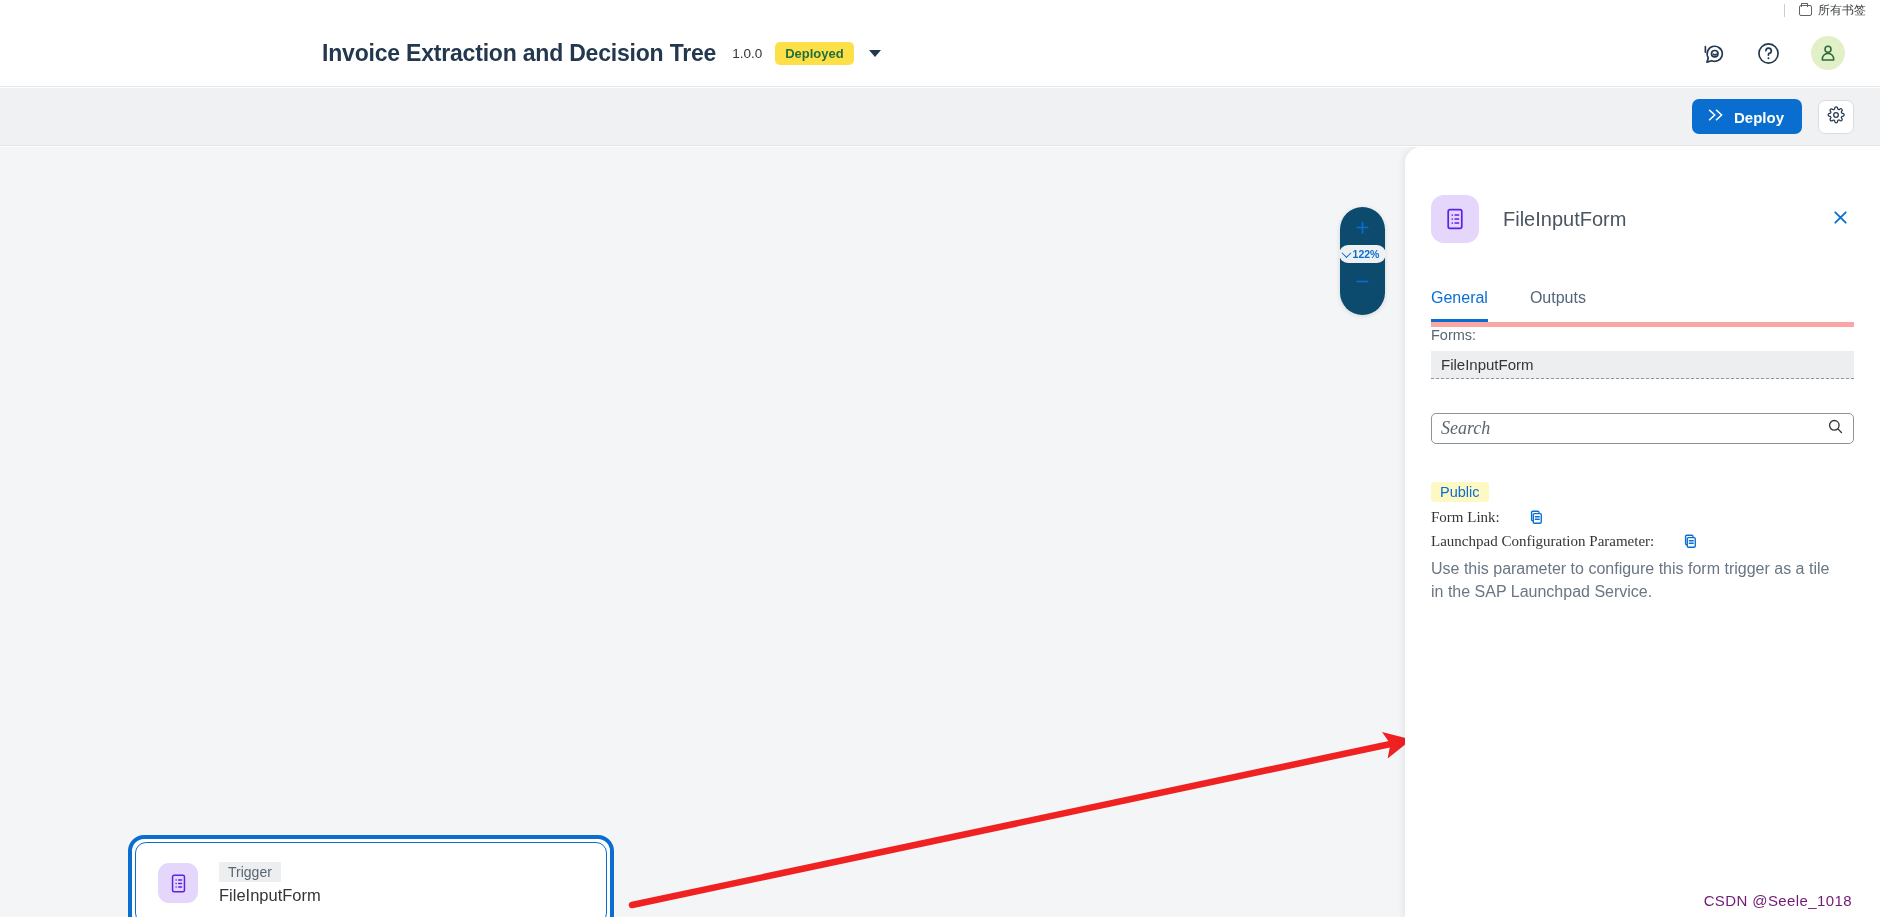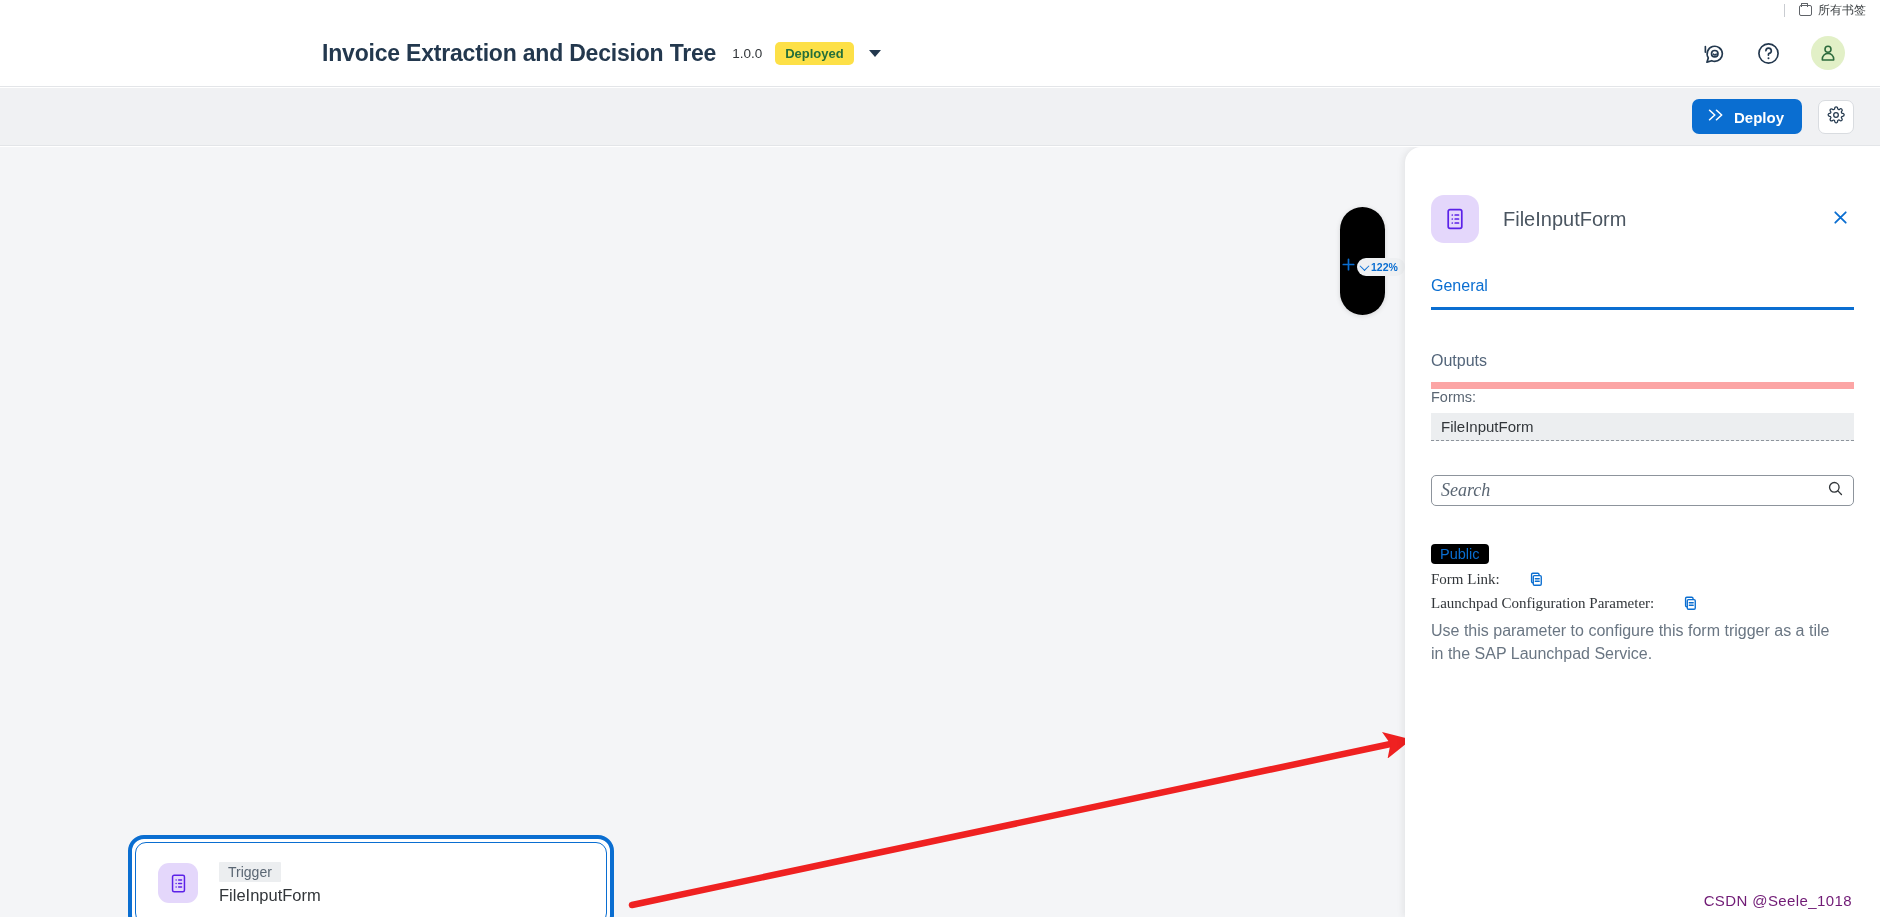--- a/index.html
+++ b/index.html
@@ -101,23 +101,23 @@
   .canvas {
     position: absolute; top: 147px; left: 0; width: 1880px; height: 770px;
     background: #f4f5f7;
     overflow: hidden;
   }
 
   
   .zoom-widget {
     position: absolute; left: 1340px; top: 60px;
     width: 45px; height: 108px;
-    background: #000000; border-radius: 23px;
+    background: #0c4a6e; border-radius: 23px;
     box-shadow: 0 1px 5px rgba(0,0,0,0.13);
-    display: flex; flex-direction: row; align-items: center;
+    display: flex; flex-direction: column; align-items: center;
     padding-top: 8px;
   }
   .zoom-plus, .zoom-minus {
     width: 26px; height: 26px; cursor: pointer;
     display: flex; align-items: center; justify-content: center;
     color: #0a6ed1; font-size: 21px; line-height: 1;
   }
   .zoom-level {
     margin-top: 4px;
     display: flex; align-items: center; gap: 3px;
@@ -185,23 +185,22 @@
     background: #e4d7fb;
     display: flex; align-items: center; justify-content: center;
   }
   .panel-title {
     margin-left: 24px; font-size: 20px; color: #4a5560;
   }
   .panel-close {
     margin-left: auto; cursor: pointer; padding: 4px;
   }
   .panel-tabs {
-    display: flex; gap: 42px; margin-top: 34px;
-    border-bottom: 7px solid #fca5a5;
-    flex-direction: column;
+    display: flex; gap: 42px; margin-top: 46px;
+    border-bottom: 5px solid #fca5a5;
   }
   .tab {
     font-size: 16px; padding-bottom: 12px; cursor: pointer; color: #53657a;
   }
   .tab.active { color: #0a6ed1; border-bottom: 3px solid #0a6ed1; }
 
   .field-label {
     font-size: 14.5px; color: #5a6673;
   }
   .display-field {
@@ -220,21 +219,21 @@
   }
   .search-box input {
     flex: 1; border: none; outline: none;
     font-family: Liberation Serif, serif;
     font-size: 18px; color: #15803d; background: transparent;
   }
   .search-box input::placeholder { color: #5a6673; font-style: italic; }
 
   .pill-public {
     display: inline-block; margin-top: 38px;
-    background: #000000; color: #0a6ed1;
+    background: #fef9c3; color: #0a6ed1;
     font-size: 14.5px; padding: 2px 9px; border-radius: 4px;
   }
   .link-row {
     display: flex; align-items: flex-end; gap: 28px; margin-top: 7px; font-family: Liberation Serif, serif;
   }
   .link-label { font-size: 15px; color: #32363a; }
   .copy-icon { cursor: pointer; display: flex; align-items: center; }
   .launchpad-row { }
   .help-text {
     margin-top: 7px; font-size: 16px; color: #6a7683; line-height: 1.45;

